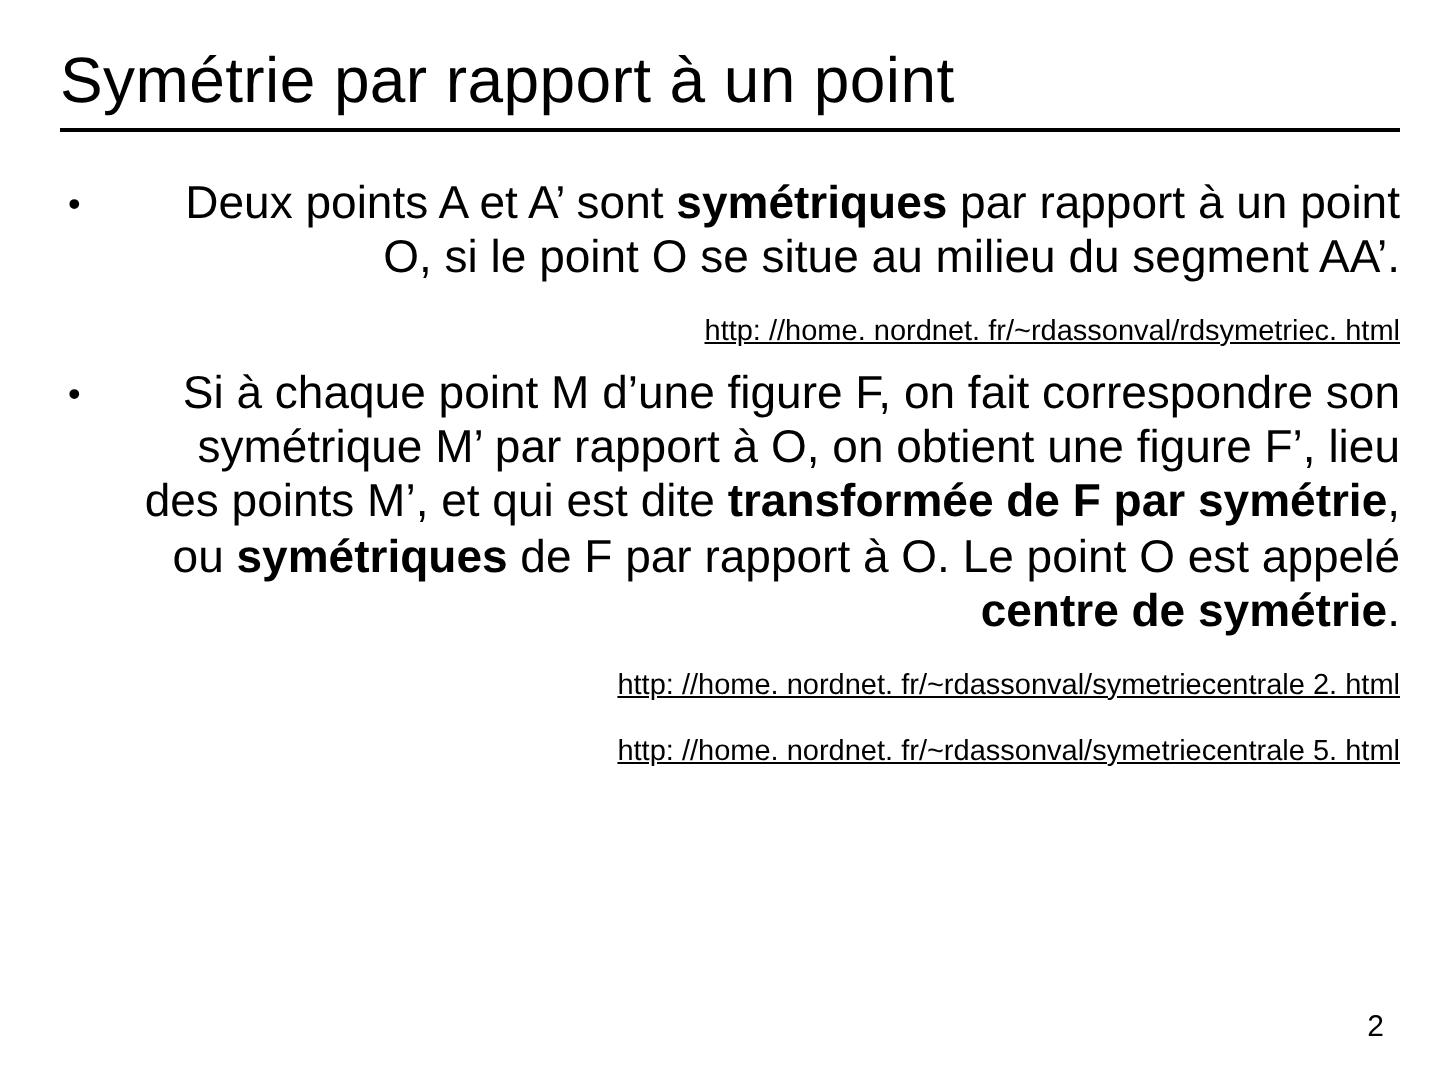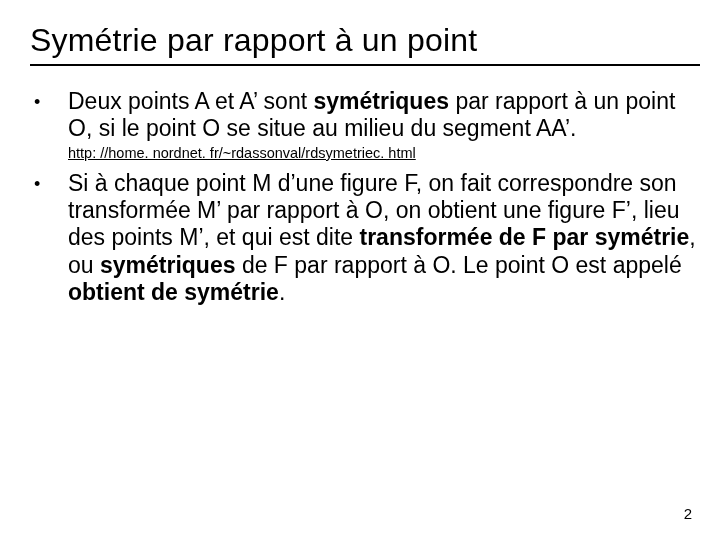--- a/index.html
+++ b/index.html
@@ -29,20 +29,21 @@
   .title-underline {
     border-bottom: 2px solid #000;
     width: 100%;
     margin-top: 2px;
     margin-bottom: 22px;
   }
   ul.bullets {
     list-style: none;
     margin: 0;
     padding: 0;
+    text-align: right;
   }
   ul.bullets > li {
     position: relative;
     padding-left: 38px;
     margin-bottom: 8px;
   }
   ul.bullets > li::before {
     content: "•";
     position: absolute;
     left: 4px;
@@ -53,21 +54,21 @@
   .body-text {
     font-size: 23px;
     line-height: 1.18;
   }
   .link-line {
     font-size: 14.5px;
     line-height: 1.25;
     text-decoration: underline;
     color: #000;
     word-break: break-all;
-    margin-top: 2px;
+    margin-top: 15px;
   }
   .link-block {
     margin-top: 2px;
   }
   .footer-num {
     position: absolute;
     right: 28px;
     bottom: 18px;
     font-size: 15px;
   }
@@ -89,20 +90,24 @@
       <div class="body-text">
         <span>Deux points A et A’ sont </span><b>symétriques</b><span> par rapport à un point O, si le point O se situe au milieu du segment AA’.</span>
       </div>
       <div class="link-block">
         <div class="link-line">http: //home. nordnet. fr/~rdassonval/rdsymetriec. html</div>
       </div>
     </li>
 
     <li>
       <div class="body-text">
-        <span>Si à chaque point M d’une figure F, on fait correspondre son transformée M’ par rapport à O, on obtient une figure F’, lieu des points M’, et qui est dite </span><b>transformée de F par symétrie</b><span>, ou </span><b>symétriques</b><span> de F par rapport à O. Le point O est appelé </span><b>obtient de symétrie</b><span>.</span>
+        <span>Si à chaque point M d’une figure F, on fait correspondre son symétrique M’ par rapport à O, on obtient une figure F’, lieu des points M’, et qui est dite </span><b>transformée de F par symétrie</b><span>, ou </span><b>symétriques</b><span> de F par rapport à O. Le point O est appelé </span><b>centre de symétrie</b><span>.</span>
+      </div>
+      <div class="link-block">
+        <div class="link-line">http: //home. nordnet. fr/~rdassonval/symetriecentrale 2. html</div>
+        <div class="link-line">http: //home. nordnet. fr/~rdassonval/symetriecentrale 5. html</div>
       </div>
     </li>
 
   </ul>
 
   <div class="footer-num">2</div>
 </div>
 
 </body></html>

